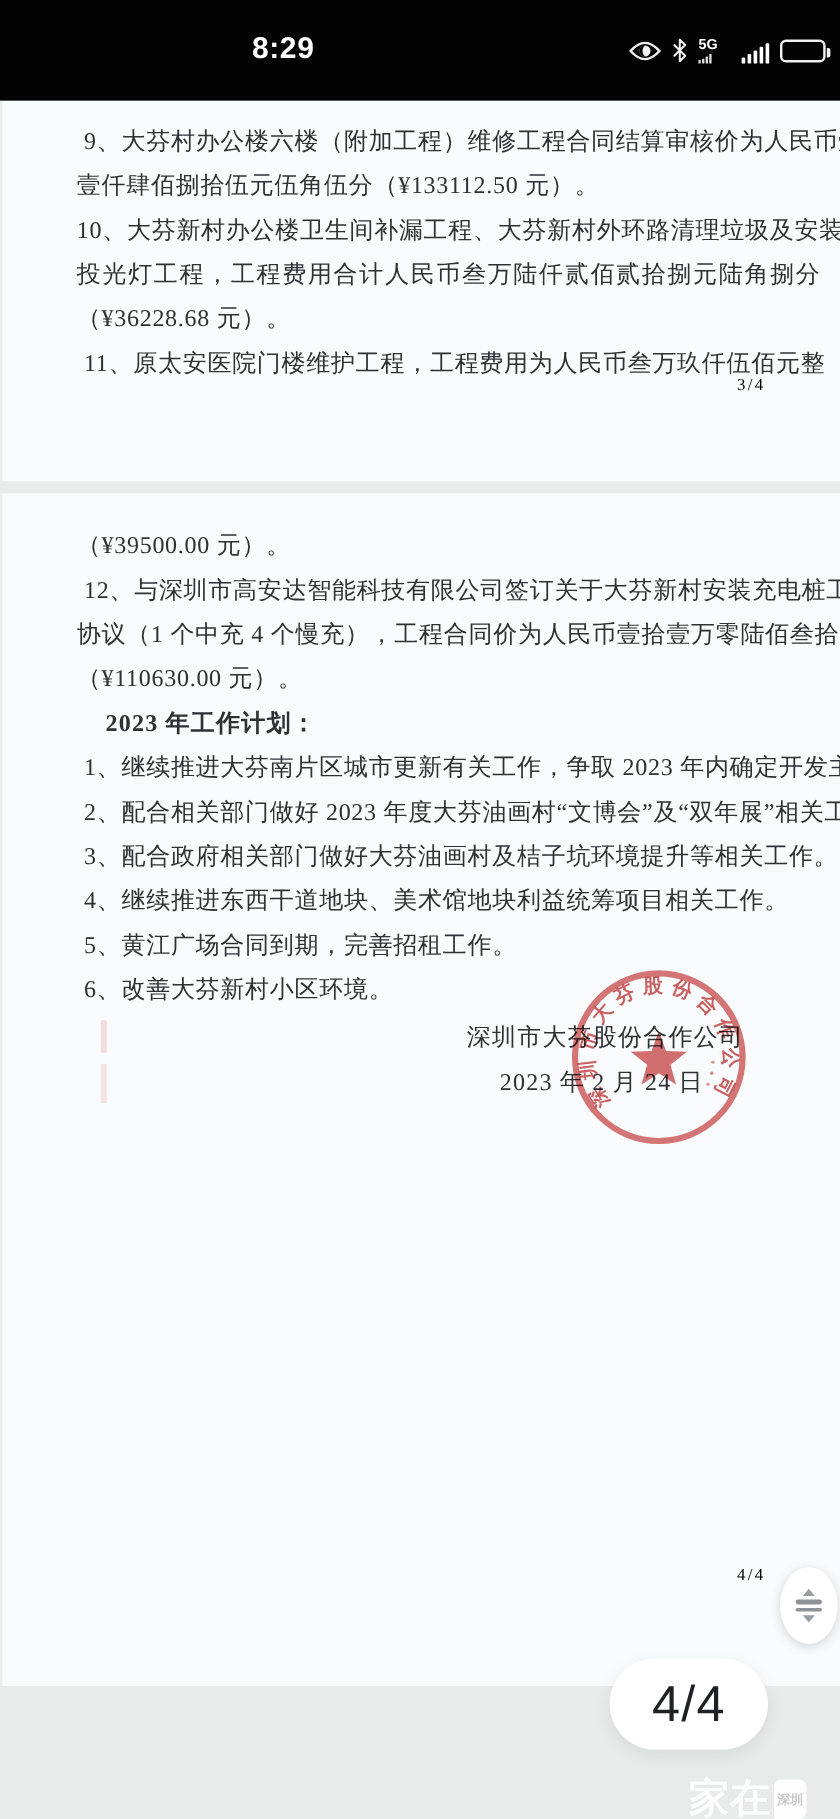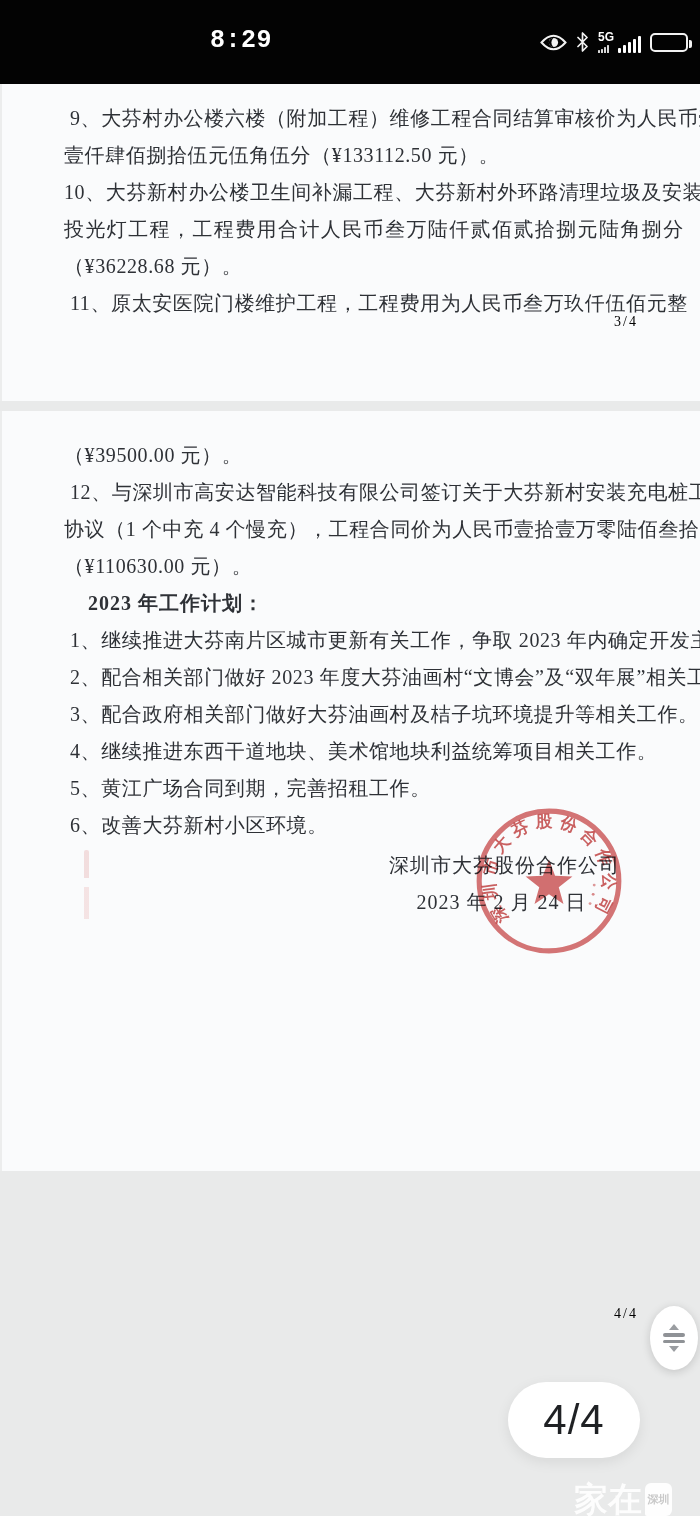--- a/index.html
+++ b/index.html
@@ -2,39 +2,39 @@
 <html><head>
 <meta charset="utf-8">
 <style>
   * { margin:0; padding:0; box-sizing:border-box; }
   html,body { width:700px; }
   body { font-family:"Liberation Serif","DejaVu Serif",serif; background:#e9e9e9; }
   #screen { position:relative; width:700px; height:1516px; background:#e9eaea; overflow:hidden; }
 
   
   .statusbar { position:absolute; top:0; left:0; width:700px; height:84px; background:#030303; }
-  .sb-time { position:absolute; left:210px; top:26px; color:#fff; font-family:Liberation Mono, monospace;
+  .sb-time { position:absolute; left:210px; top:26px; color:#fff; font-family:Liberation Sans, sans-serif;
              font-size:25px; font-weight:600; letter-spacing:.5px; }
   .sb-right { position:absolute; right:12px; top:0; height:84px; display:flex; align-items:center; gap:9px; }
   .sb-ico { display:flex; align-items:center; }
-  .net-group { display:flex; align-items:flex-end; gap:4px; }
+  .net-group { display:flex; align-items:flex-end; gap:20px; }
   .net-col { display:flex; flex-direction:column; align-items:flex-start; line-height:1; }
   .net-label { color:#fff; font-family:"Liberation Sans",sans-serif; font-size:12px; font-weight:700; }
   .mini-bars { display:flex; align-items:flex-end; gap:1px; margin-top:2px; }
   .mini-bars i { display:block; width:2px; background:#d9d9d9; border-radius:.5px; }
   .big-bars { display:flex; align-items:flex-end; gap:2px; }
   .big-bars i { display:block; width:3px; background:#fff; border-radius:1px; }
   .battery { position:relative; width:38px; height:19px; border:2px solid #f2f2f2; border-radius:5px; padding:2px; }
   .battery .fill { height:100%; width:72%; background:#fff; border-radius:2px; }
   .battery .tip { position:absolute; right:-6px; top:5px; width:3px; height:8px; background:#f2f2f2; border-radius:0 2px 2px 0; }
 
   
   .page { position:absolute; left:0; width:700px; background:#fafbfc; box-shadow:inset 2px 0 0 #eceded; }
   .page-3 { top:84px; height:317px; }
-  .page-4 { top:411px; height:760px; }
+  .page-4 { top:411px; height:994px; }
   .doc-text { color:#2e3136; font-size:20px; letter-spacing:.6px; white-space:nowrap; }
   .p3-body { padding:16px 56px 0 64px; }
   .p3-body .ln, .p4-body .ln { height:37px; line-height:37px; }
   .p4-body { padding:26px 56px 0 64px; }
   .ln.hang { padding-left:6px; }
   .ln.bold { font-weight:700; padding-left:24px; letter-spacing:1px; }
   .pgnum { position:absolute; right:62px; font-size:14px; color:#000000; letter-spacing:2px; }
   .pgnum-3 { top:314px; }
   .pgnum-4 { top:1306px; }
 

